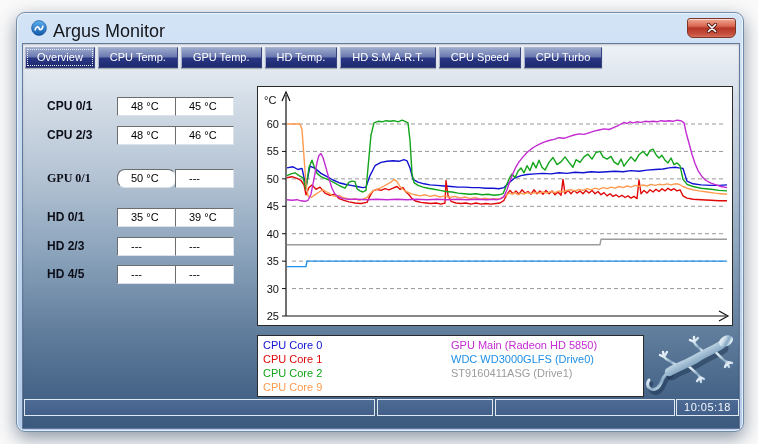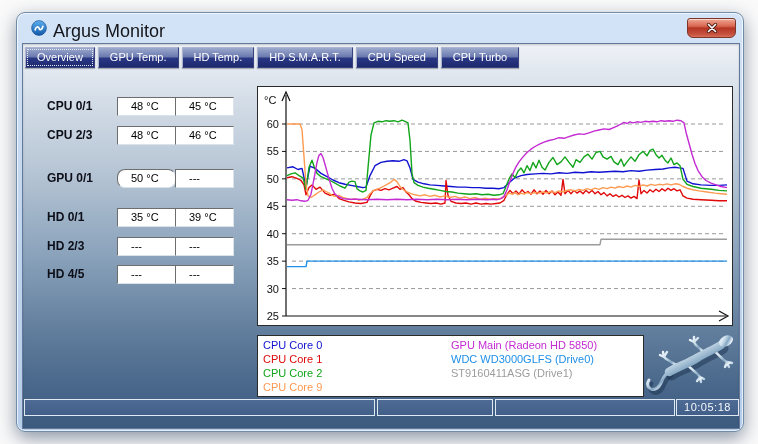--- a/index.html
+++ b/index.html
@@ -98,34 +98,35 @@
           <path d="M2.5,1.5 L9.5,8.5 M9.5,1.5 L2.5,8.5" stroke="#47150e" stroke-width="3.2" stroke-linecap="round"></path>
           <path d="M2.5,1.5 L9.5,8.5 M9.5,1.5 L2.5,8.5" stroke="#ffffff" stroke-width="1.7" stroke-linecap="round"></path>
         </svg>
       </span>
     </div>
   </div>
 
   <div id="content">
     <div id="tab-bar">
         <div class="tab selected">Overview</div>
+        <div class="tab">CPU Temp.</div>
         <div class="tab">GPU Temp.</div>
         <div class="tab">HD Temp.</div>
         <div class="tab">HD S.M.A.R.T.</div>
         <div class="tab">CPU Speed</div>
         <div class="tab">CPU Turbo</div>
       </div>
     <div id="readouts">
         <div class="ro-label" style="top: 55px;">CPU 0/1</div>
         <div class="ro-box" style="top: 53px; left: 94px;">48 °C</div>
         <div class="ro-box" style="top: 53px; left: 152px;">45 °C</div>
         <div class="ro-label" style="top: 84px;">CPU 2/3</div>
         <div class="ro-box" style="top: 82px; left: 94px;">48 °C</div>
         <div class="ro-box" style="top: 82px; left: 152px;">46 °C</div>
-        <div class="ro-label" style="top: 127px;">GPU 0/1</div>
+        <div class="ro-label" style="top: 127px; font-family: Liberation Serif, serif;">GPU 0/1</div>
         <div class="ro-box" style="top: 125px; left: 94px; border-radius: 8px;">50 °C</div>
         <div class="ro-box" style="top: 125px; left: 152px;">---</div>
         <div class="ro-label" style="top: 166px;">HD 0/1</div>
         <div class="ro-box" style="top: 164px; left: 94px;">35 °C</div>
         <div class="ro-box" style="top: 164px; left: 152px;">39 °C</div>
         <div class="ro-label" style="top: 195px;">HD 2/3</div>
         <div class="ro-box" style="top: 193px; left: 94px;">---</div>
         <div class="ro-box" style="top: 193px; left: 152px;">---</div>
         <div class="ro-label" style="top: 223px;">HD 4/5</div>
         <div class="ro-box" style="top: 221px; left: 94px;">---</div>

